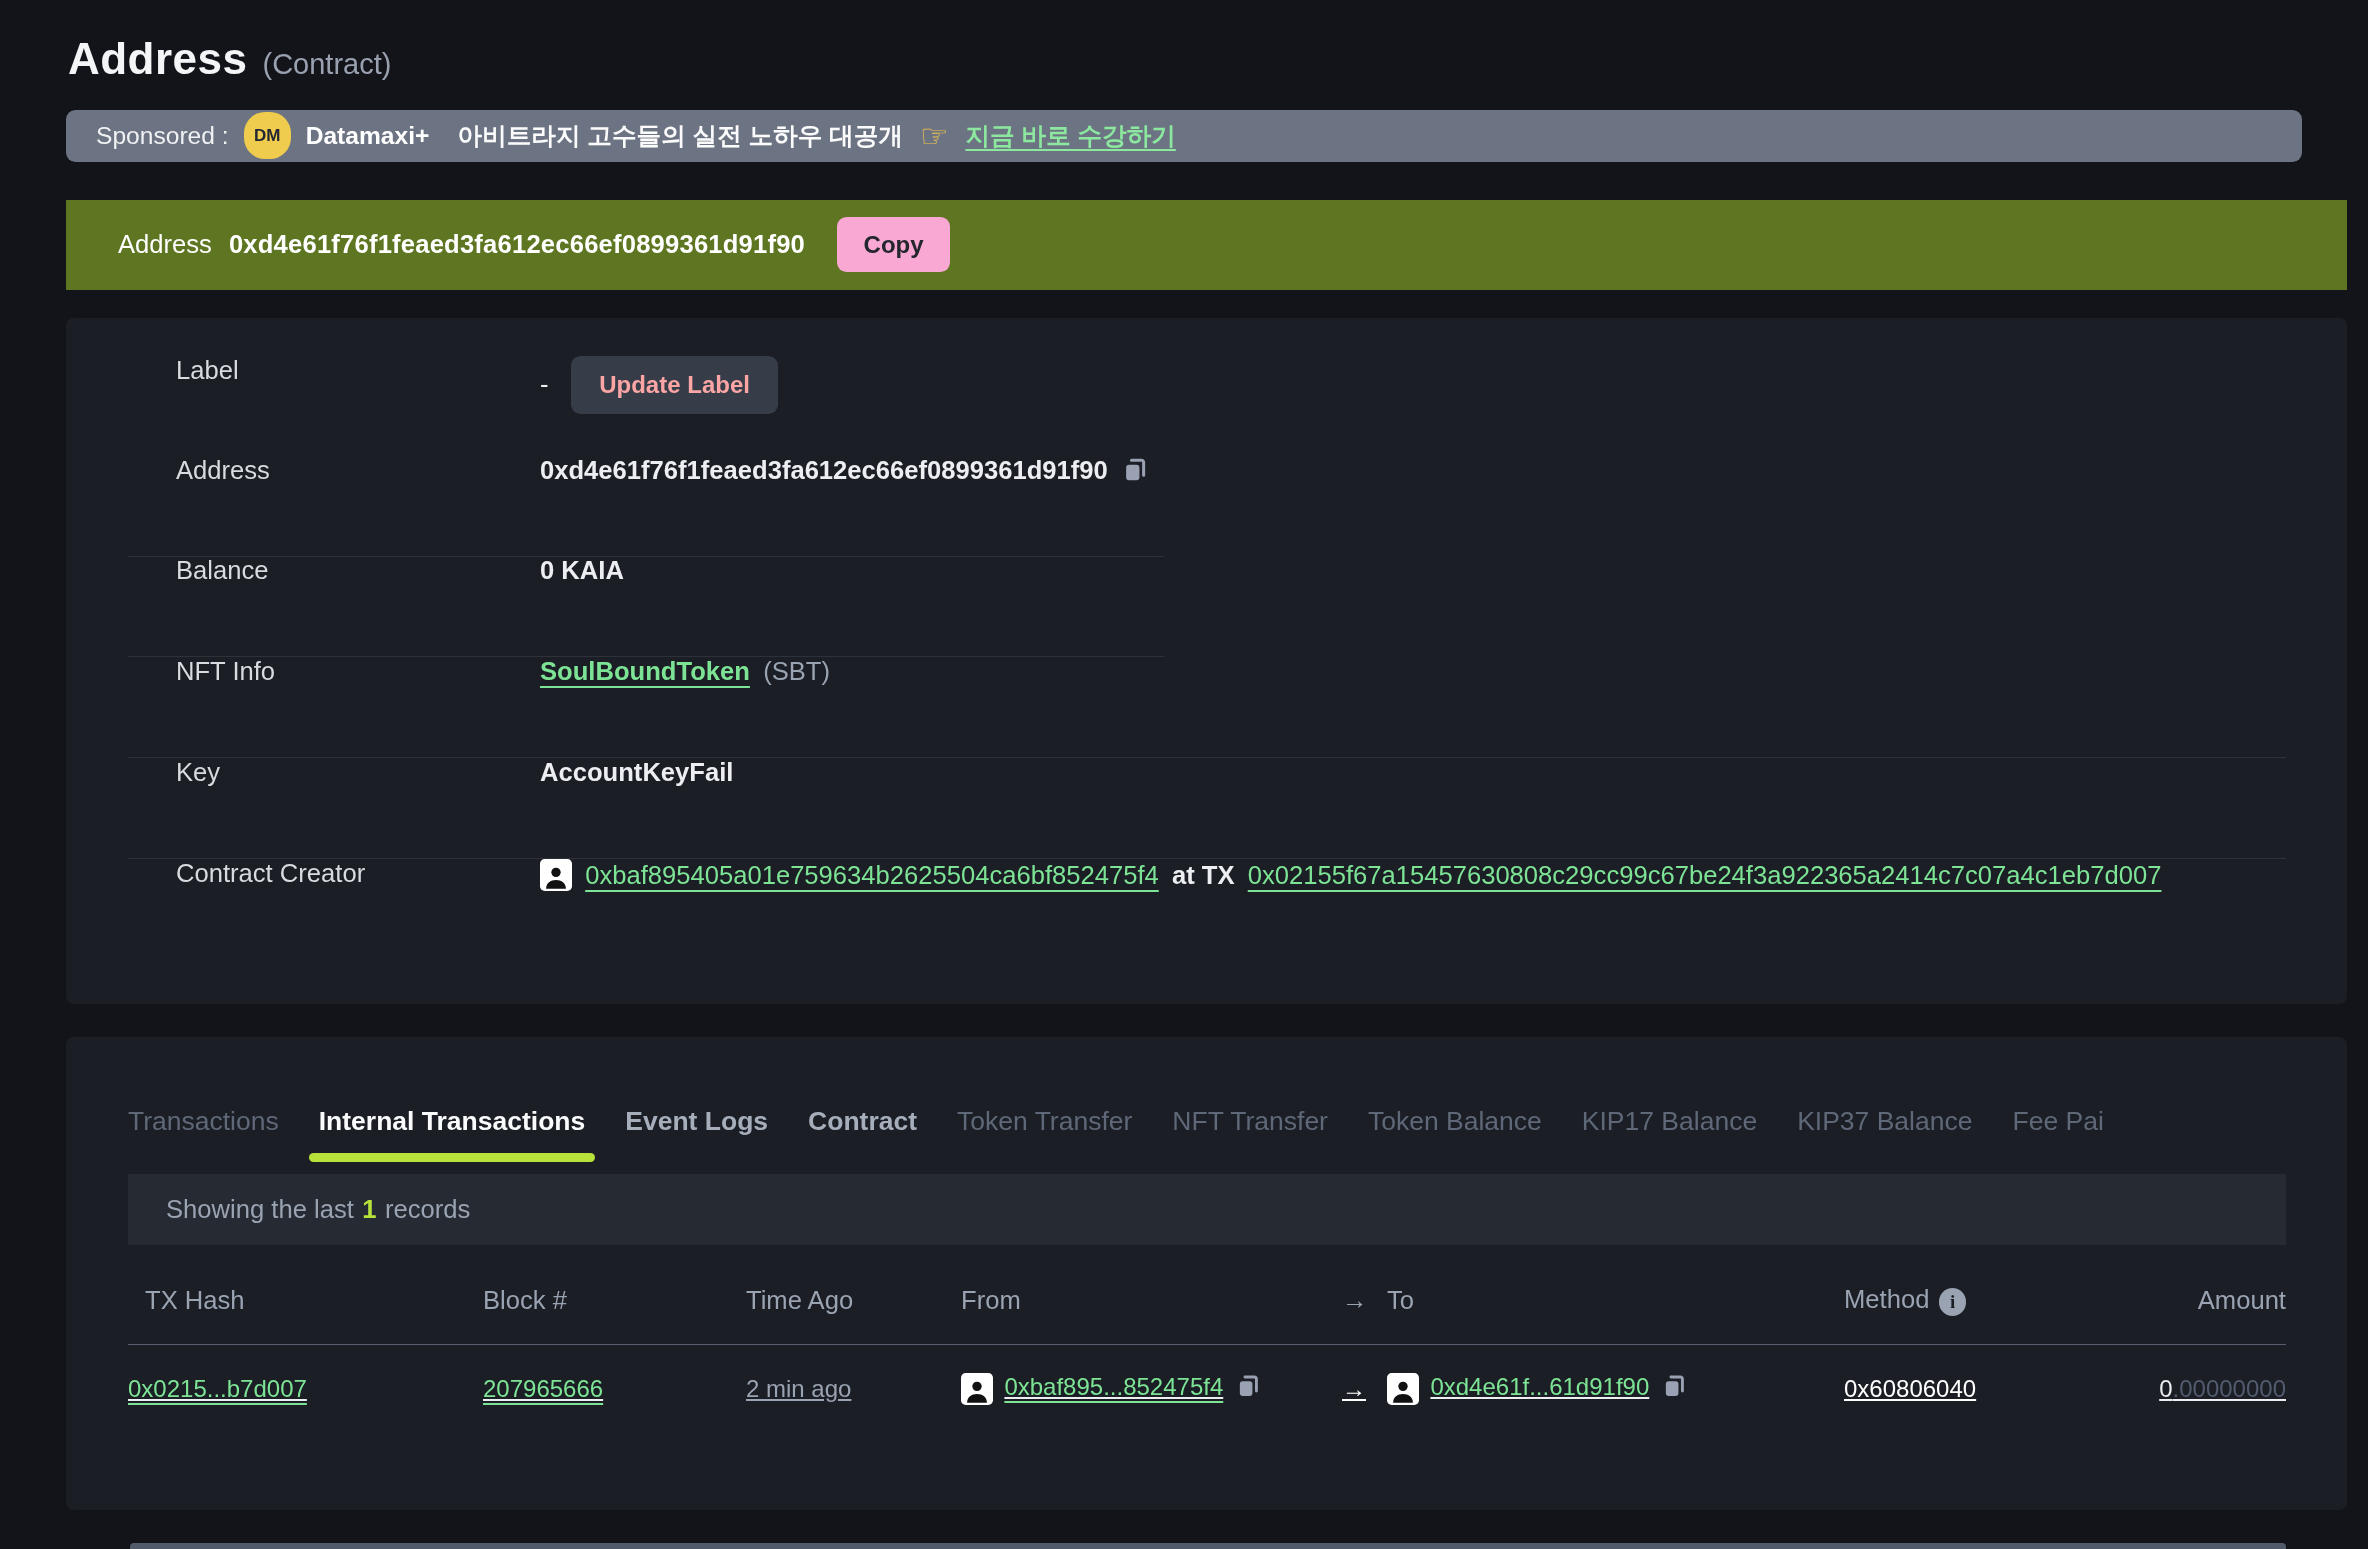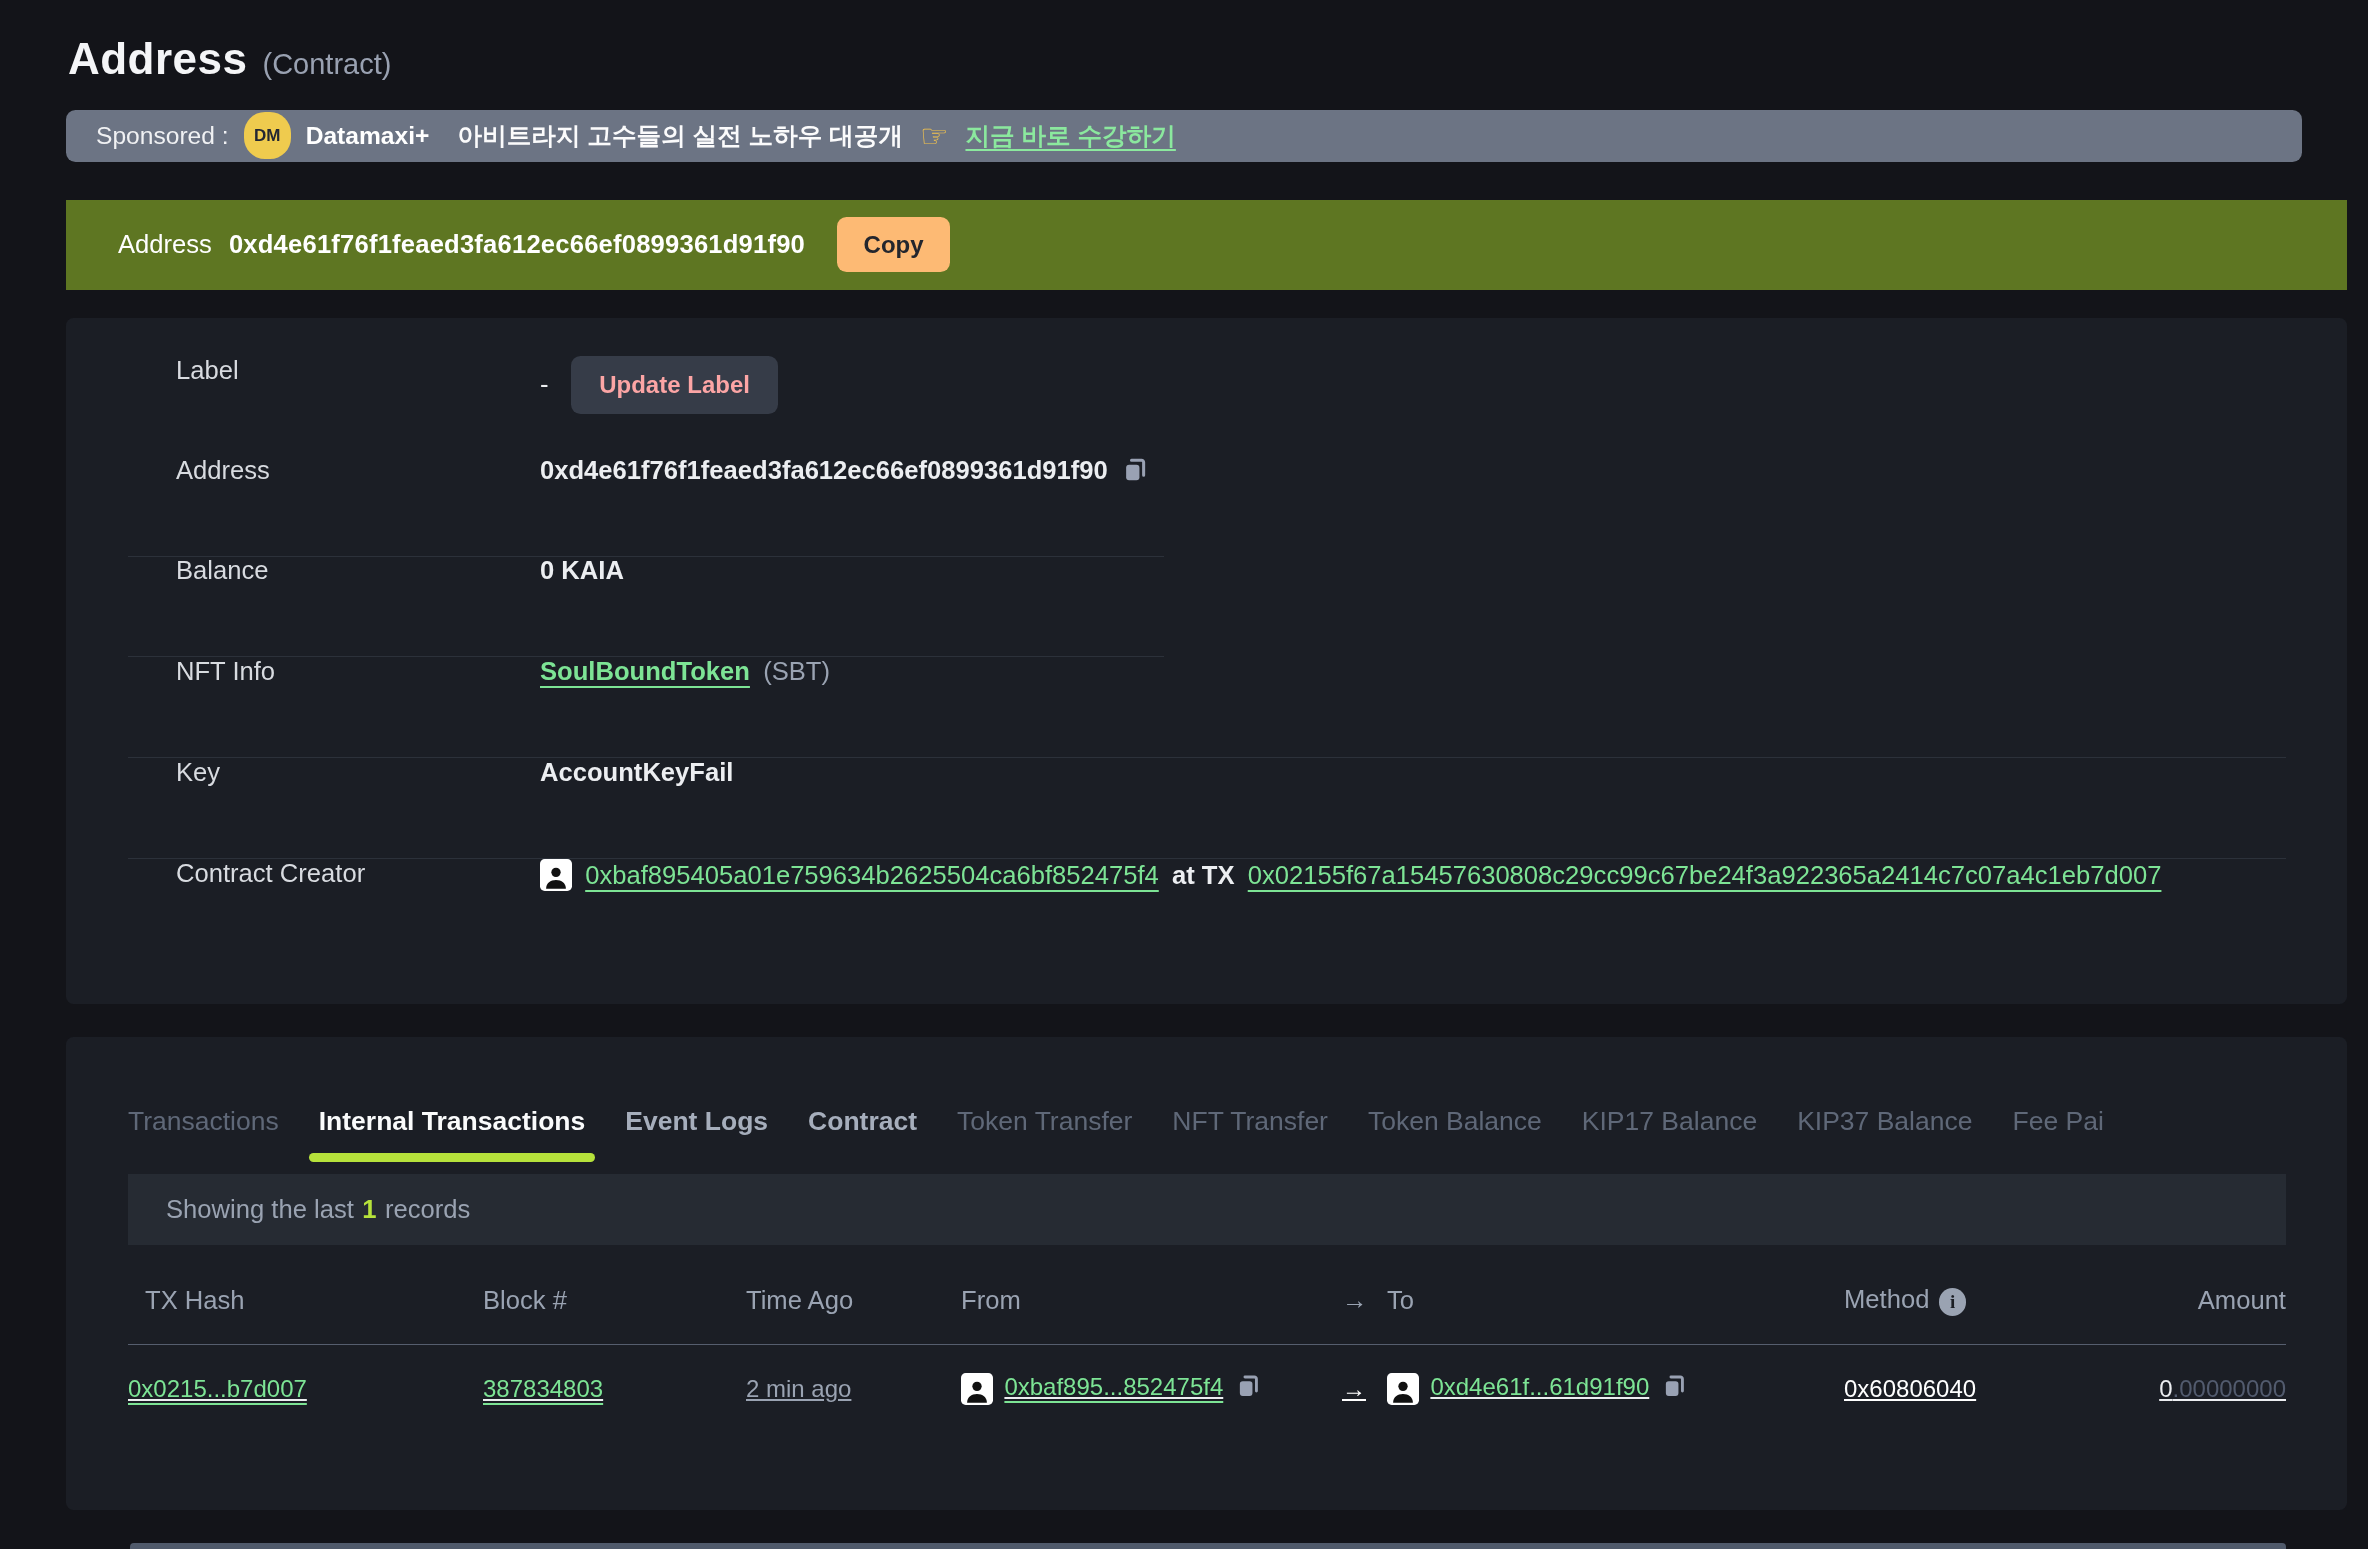--- a/index.html
+++ b/index.html
@@ -52,21 +52,21 @@
   .pointer-glyph{color:#f3c34d;font-size:32px;line-height:0;margin:0 1.9px;}
   .sponsor-link{color:#8be89e;font-weight:600;text-decoration:underline;text-underline-offset:4.7px;cursor:pointer;}
 
   
   .address-bar{
     margin-top:38px;width:2281px;height:90px;background:var(--olive);
     display:flex;align-items:center;gap:17px;padding:0 52px;font-size:25.6px;color:#fff;
   }
   .address-bar .addr-value{font-weight:700;letter-spacing:0.2px;}
   .copy-btn{
-    margin-left:15px;background:#fdba74;color:#23262d;font-weight:700;font-size:24px;
+    margin-left:15px;background:#f9a8d4;color:#23262d;font-weight:700;font-size:24px;
     border:none;border-radius:9.5px;padding:13.2px 26.5px;cursor:pointer;font-family:inherit;
   }
 
   
   .card{background:var(--card-bg);border-radius:7.6px;width:2281px;}
   .info-card{margin-top:28px;padding:38px 62px 45px;}
   .info-row{display:flex;align-items:flex-start;min-height:100px;font-size:25.6px;margin-left:48px;}
   .info-row .lbl{flex:0 0 364px;color:var(--label-text);}
   .info-row .val{display:flex;align-items:center;gap:13.2px;color:var(--text);}
   .bold{font-weight:700;}
@@ -255,21 +255,21 @@
           <span>Method</span><span class="info-badge">i</span>
         </div>
         <div class="th th-right">Amount</div>
       </div>
 
       <div class="tr tbody">
         <div class="td first">
           <a class="green-link">0x0215...b7d007</a>
         </div>
         <div class="td">
-          <a class="green-link">387834803</a>
+          <a class="green-link">207965666</a>
         </div>
         <div class="td timeago">2 min ago</div>
         <div class="td">
           <span class="person-icon">
             <svg viewBox="0 0 24 24" width="28" height="28">
                 <circle cx="12" cy="8" r="4" fill="#111"></circle>
                 <path d="M3.5 22c0-4.6 3.8-7.4 8.5-7.4s8.5 2.8 8.5 7.4z" fill="#111"></path>
               </svg>
           </span>
           <a class="green-link">0xbaf895...852475f4</a>

